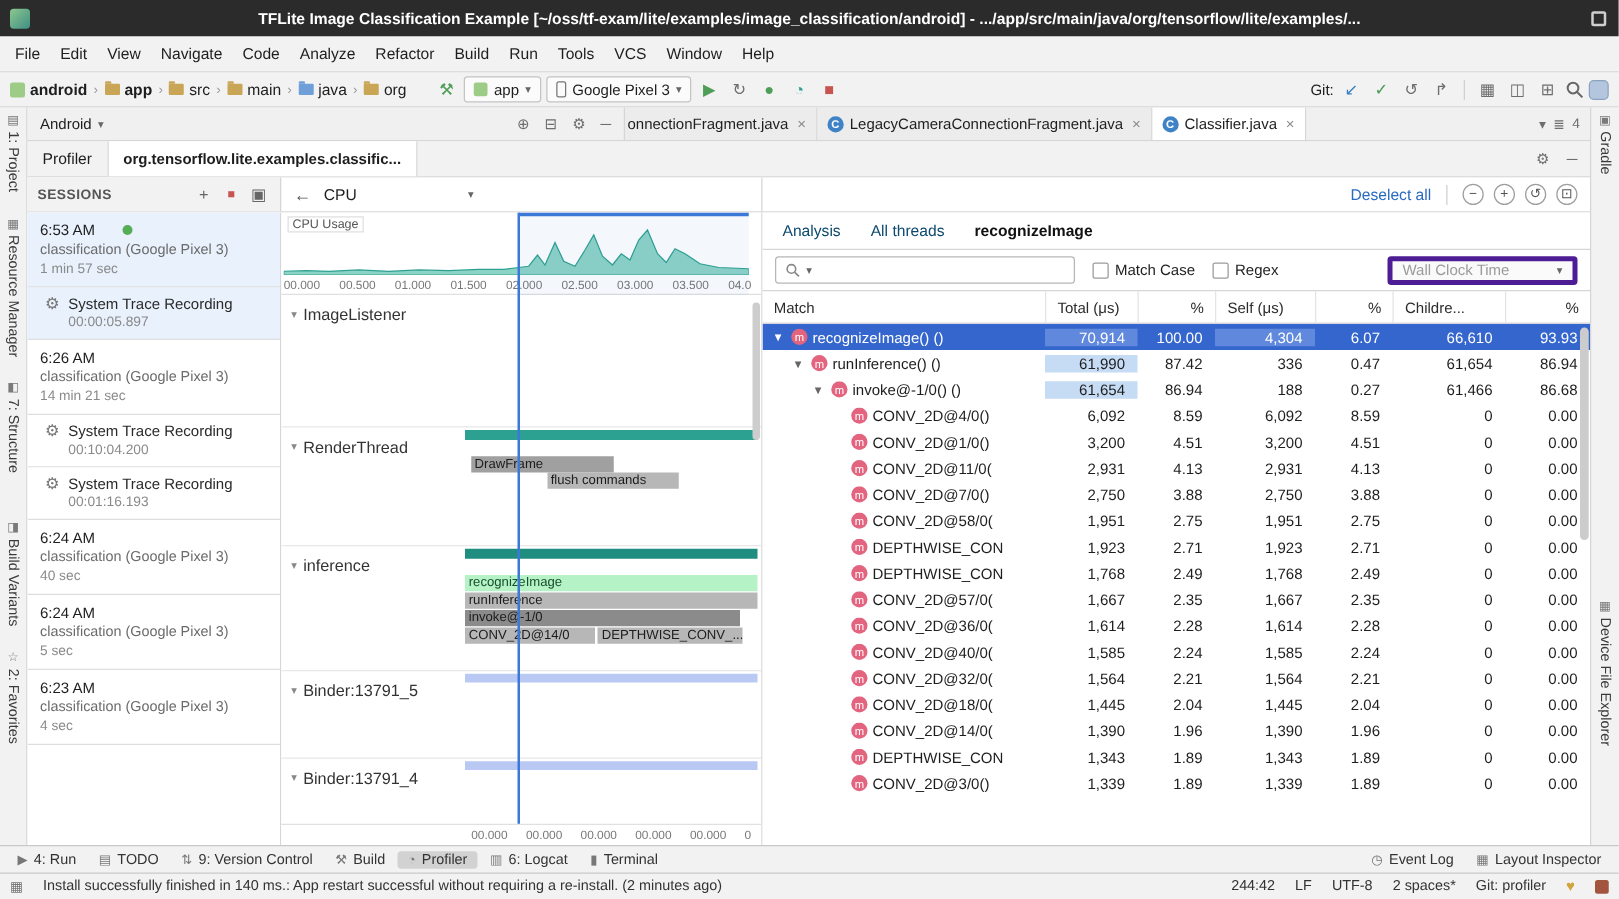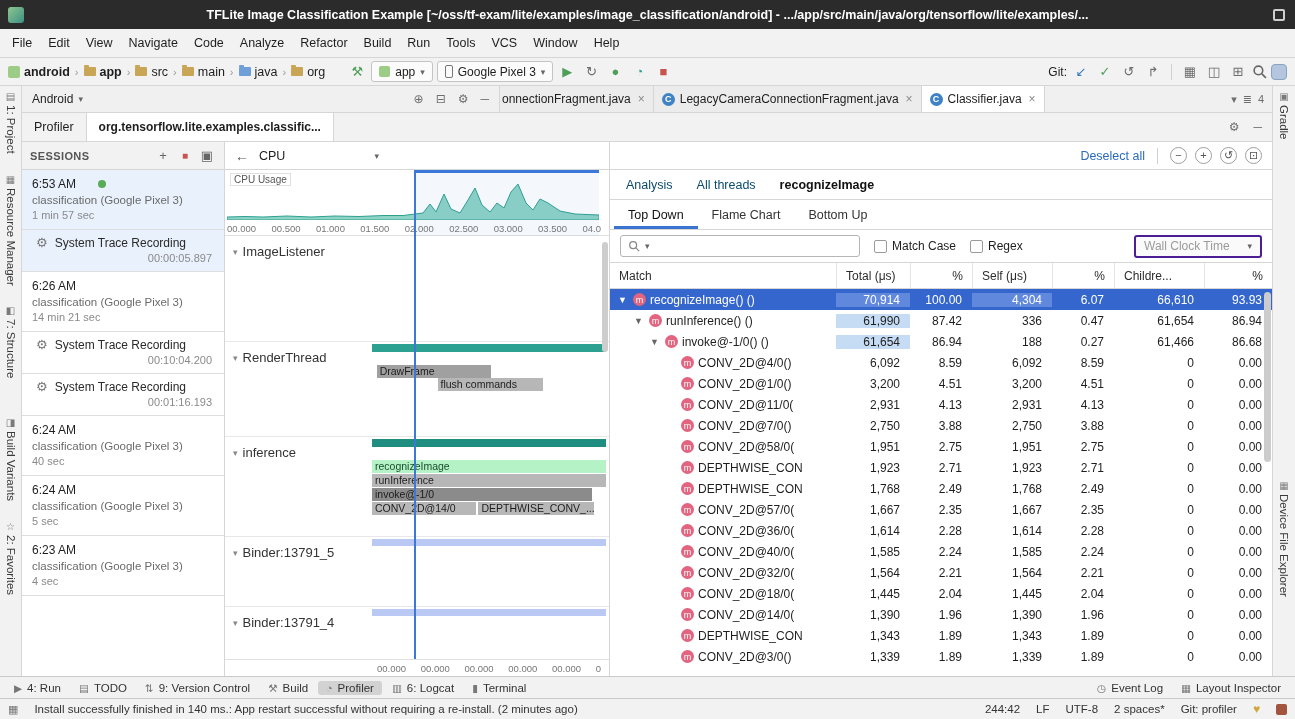--- a/index.html
+++ b/index.html
@@ -72,21 +72,21 @@
 .sess-block{padding:7px 8px 8px 10px;border-bottom:1px solid #dedede}
 .sess-block.selected{background:#e9f1fc}
 .sess-time{font-size:12px;display:flex;align-items:center;gap:22px}
 .live-dot{width:8px;height:8px;border-radius:50%;background:#57ad57;display:inline-block}
 .sess-name{color:#6b6b6b;font-size:11.5px;margin-top:3px}
 .sess-dur{color:#8a8a8a;font-size:11px;margin-top:3px}
 .rec-row{display:flex;gap:7px;padding:6px 8px 7px 14px;border-bottom:1px solid #dedede;background:#fff}
 .rec-row.selected{background:#e9f1fc}
 .rec-ic{color:#777;font-size:13px;line-height:14px}
 .rec-label{font-size:12px;color:#2a2a2a}
-.rec-dur{font-size:11px;color:#8a8a8a;margin-top:2px;text-align:right;padding-right:4px}
+.rec-dur{font-size:11px;color:#8a8a8a;margin-top:2px;text-align:left;padding-right:4px}
 
 .timeline{width:385px;flex:none;border-right:1px solid #d6d6d6;background:#fff;position:relative;overflow:hidden}
 .minichart{position:absolute;top:0;left:0;right:0;height:66px;border-bottom:1px solid #e0e0e0}
 .cpu-label{position:absolute;top:3px;left:5px;font-size:10px;color:#555;border:1px solid #e0e0e0;padding:0 3px;background:rgba(255,255,255,.85);z-index:3}
 .chart-svg{position:absolute;left:2px;top:2px;width:372px;height:48px}
 .top-ticks{position:absolute;left:2px;right:8px;bottom:1px;display:flex;justify-content:space-between;font-size:9.5px;color:#777}
 .sel-region{position:absolute;left:190px;right:10px;top:0;height:66px;background:rgba(66,123,210,.06);border-top:3px solid #3c78d8;z-index:2}
 .sel-line{position:absolute;left:189px;top:0;bottom:17px;width:2px;background:#3c78d8;z-index:6}
 .threads{position:absolute;top:66px;left:0;right:0;bottom:17px;overflow:hidden}
 .lane{position:relative;border-bottom:1px solid #e8e8e8}
@@ -108,21 +108,21 @@
 .an-tab{display:flex;align-items:center;padding:0 12px;font-size:12.5px;color:#0c4a6e}
 .an-tab.active{font-weight:bold;color:#111}
 .sub-tabs{height:30px;display:flex;align-items:stretch;border-bottom:1px solid #d6d6d6;padding-left:4px;flex:none}
 .sub-tab{display:flex;align-items:center;padding:0 14px;font-size:12.5px;color:#333}
 .sub-tab.active{box-shadow:inset 0 -3px 0 #3b74d0;color:#111}
 .filter-row{height:33px;display:flex;align-items:center;gap:14px;padding:0 10px;border-bottom:1px solid #d6d6d6;flex:none}
 .searchbox{width:240px;height:22px;border:1px solid #b6b6b6;border-radius:3px;display:flex;align-items:center;gap:5px;padding:0 7px;background:#fff}
 .searchbox input{border:none;outline:none;flex:1;font:inherit;background:transparent;min-width:0}
 .chk{display:flex;align-items:center;gap:5px;font-size:12px}
 .box{width:13px;height:13px;border:1px solid #9a9a9a;border-radius:2px;background:#fff;flex:none}
-.clock-dd{margin-left:auto;width:128px;height:23px;border:2px solid #4c1d95;border-radius:3px;display:flex;align-items:center;justify-content:space-between;padding:0 8px;color:#9b9b9b;background:#fafafa;font-size:12px}
+.clock-dd{margin-left:auto;width:152px;height:23px;border:4px solid #4c1d95;border-radius:3px;display:flex;align-items:center;justify-content:space-between;padding:0 8px;color:#9b9b9b;background:#fafafa;font-size:12px}
 .thead{height:26px;display:grid;grid-template-columns:1fr 74px 62px 80px 62px 90px 68px;align-items:stretch;border-bottom:1px solid #d6d6d6;flex:none;font-size:12px;color:#2c2c2c}
 .th{padding:0 9px;border-left:1px solid #e4e4e4;display:flex;align-items:center}
 .th:first-child{border-left:none}
 .th.r{justify-content:flex-end}
 .tbody{flex:1;overflow:hidden;position:relative}
 .trow{display:grid;grid-template-columns:1fr 74px 62px 80px 62px 90px 68px;height:21px;align-items:center;font-size:12px}
 .cname{display:flex;align-items:center;gap:4px;padding-left:calc(8px + var(--lvl,0)*16px);overflow:hidden;white-space:nowrap}
 .tw-arrow{width:11px;font-size:9px;color:#666;flex:none;visibility:hidden}
 .trow.expandable .tw-arrow{visibility:visible}
 .m-icon{width:13px;height:13px;border-radius:50%;background:#e2647f;color:#fff;font-size:9px;display:flex;align-items:center;justify-content:center;flex:none}
@@ -478,25 +478,20 @@
           <div class="sel-line"></div>
           <div class="tl-scroll"></div>
         </section>
 
         <section class="analysis">
           <div class="an-tabs">
             <span class="an-tab">Analysis</span>
             <span class="an-tab">All threads</span>
             <span class="an-tab active">recognizeImage</span>
           </div>
-          <div class="sub-tabs">
-            <span class="sub-tab active">Top Down</span>
-            <span class="sub-tab">Flame Chart</span>
-            <span class="sub-tab">Bottom Up</span>
-          </div>
           <div class="filter-row">
             <div class="searchbox">
               <span style="display:flex">
                 <svg width="12" height="12" viewBox="0 0 14 14">
                     <circle cx="6" cy="6" r="4" fill="none" stroke="#888" stroke-width="1.5"></circle>
                     <line x1="9.2" y1="9.2" x2="13" y2="13" stroke="#888" stroke-width="1.5"></line>
                   </svg>
               </span>
               <span class="dd">▾</span>
               <input placeholder="" style="">

